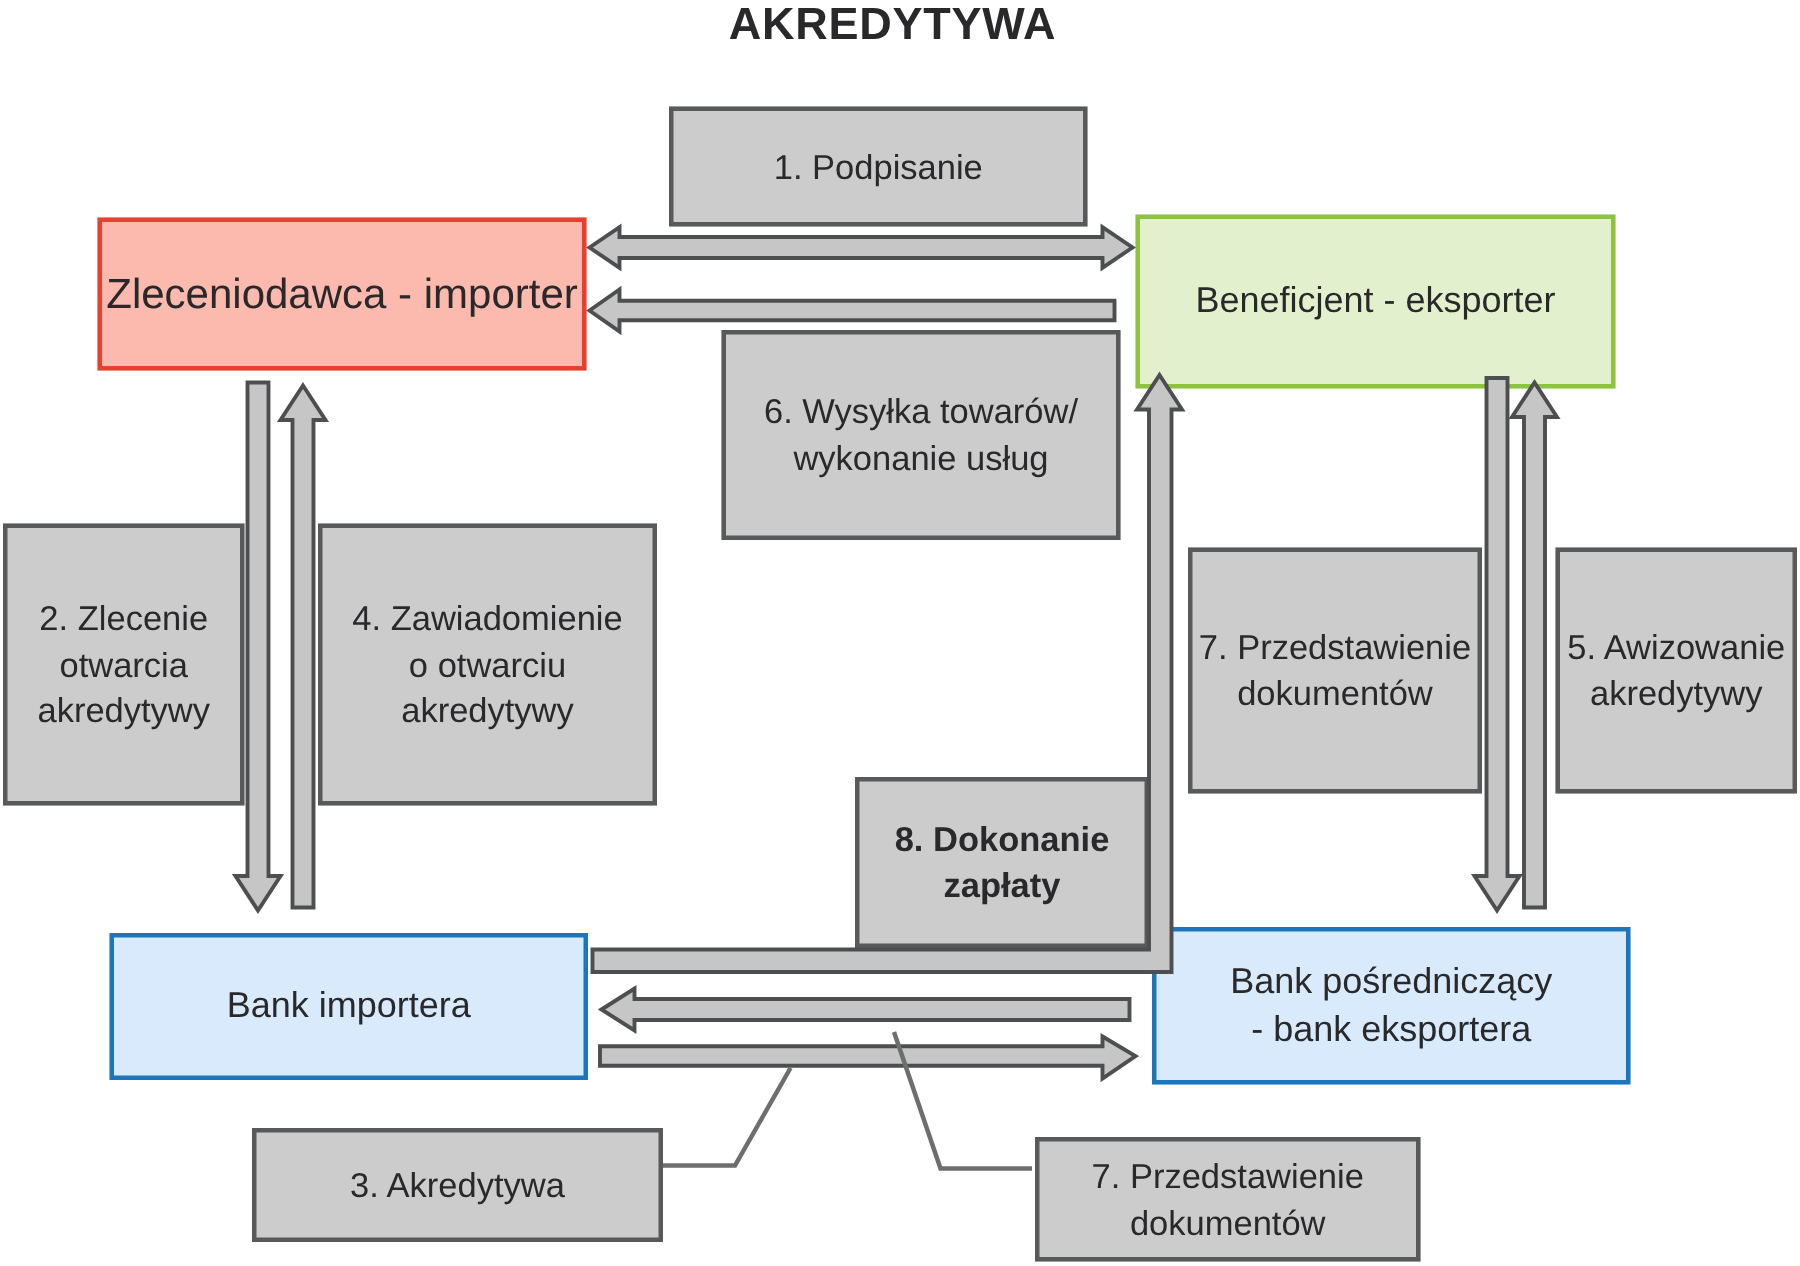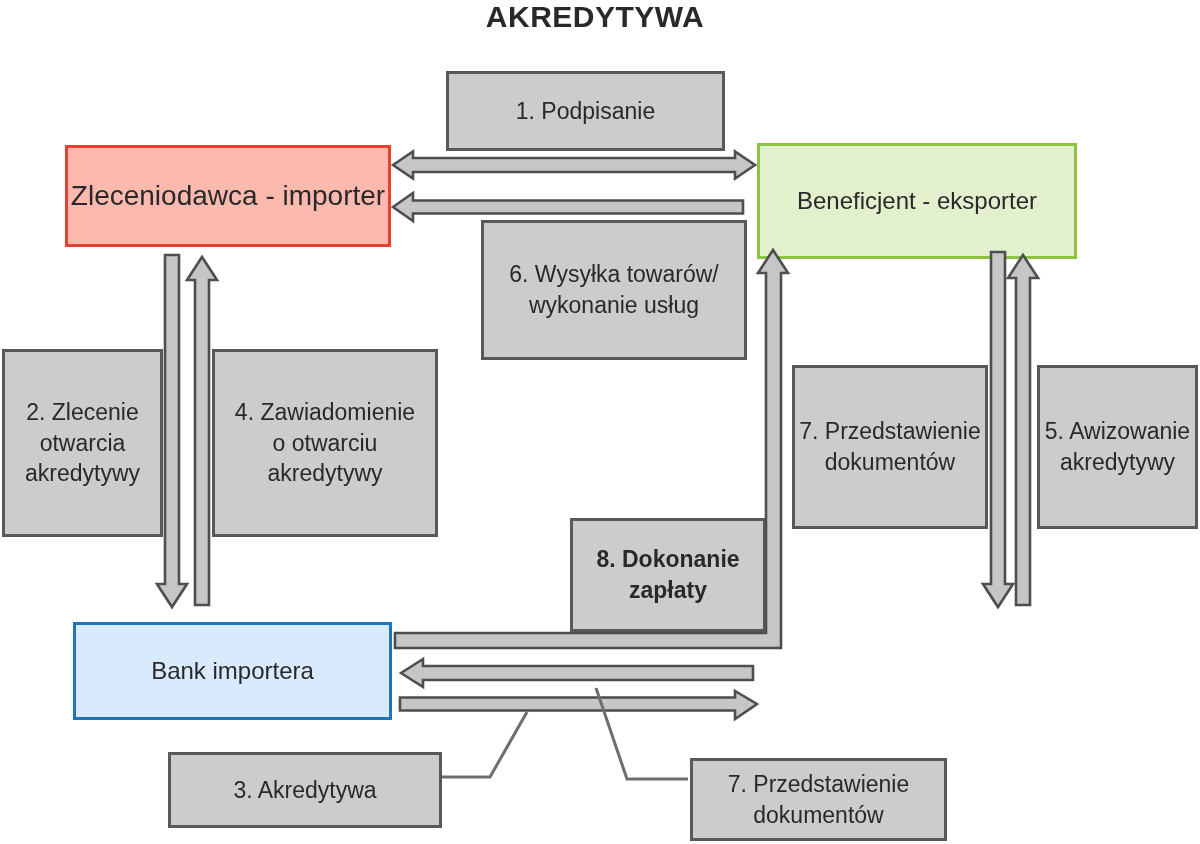--- a/index.html
+++ b/index.html
@@ -68,20 +68,22 @@
 
   <div class="box gray" style="left:690px;top:758px;width:257px;height:83px;">7. Przedstawienie
 dokumentów</div>
 
   <div class="box importer" style="left:65px;top:145px;width:326px;height:102px;">Zleceniodawca - importer</div>
 
   <div class="box exporter" style="left:757px;top:143px;width:320px;height:116px;">Beneficjent - eksporter</div>
 
   <div class="box bank" style="left:73px;top:622px;width:319px;height:98px;">Bank importera</div>
 
+  <div class="box bank" style="left:768px;top:618px;width:319px;height:105px;">Bank pośredniczący
+- bank eksportera</div>
 
   <svg class="arrows" width="1200" height="844" viewBox="0 0 1200 844">
 
     <polygon class="arrow" points="393,165 413,151.5 413,158 735,158 735,151.5 755,165 735,178.5 735,172 413,172 413,178.5"></polygon>
 
     <polygon class="arrow" points="393,207 413,193 413,200.5 743,200.5 743,213.5 413,213.5 413,221"></polygon>
 
     <polygon class="arrow" points="165,255 179,255 179,584 187,584 172,607 157,584 165,584"></polygon>
 
     <polygon class="arrow" points="202,257 217,280 209,280 209,605 195,605 195,280 187,280"></polygon>

